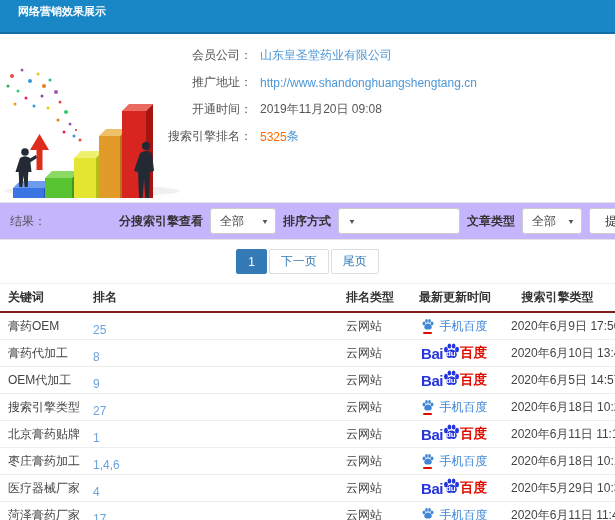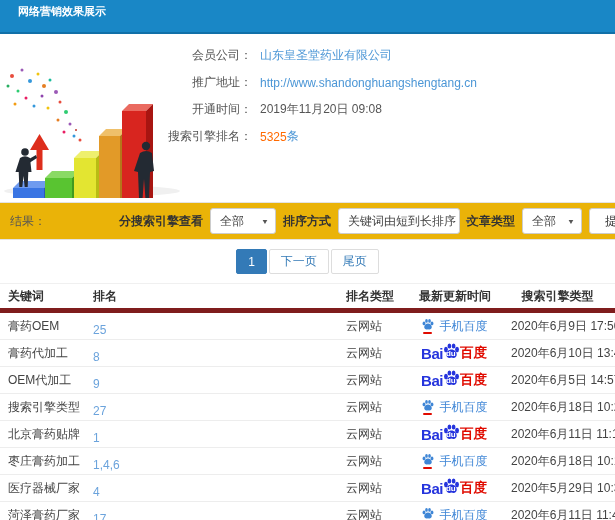--- a/index.html
+++ b/index.html
@@ -16,21 +16,21 @@
   .info-list { position:absolute; left:60px; top:8px; right:0; }
   .info-row { height:27px; display:flex; align-items:center; }
   .ilabel { display:inline-block; width:192px; text-align:right; color:#555; white-space:nowrap; }
   .ival { margin-left:8px; white-space:nowrap; }
   .v-link { color:var(--link-blue); cursor:pointer; }
   .v-text { color:#555; }
   .v-orange { color:var(--orange); }
   .isuf { color:var(--link-blue); }
 
   
-  .filterbar { height:38px; background:#eab308; border-top:1px solid #e3e3e3; border-bottom:1px solid #e3e3e3;
+  .filterbar { height:38px; background:#c4b5fd; border-top:1px solid #e3e3e3; border-bottom:1px solid #e3e3e3;
     display:flex; align-items:center; padding:0 0 0 10px; }
   .result-label { color:#555; }
   .filter-group { margin-left:auto; display:flex; align-items:center; gap:7px; white-space:nowrap; }
   .flabel { font-weight:bold; color:#333; }
   .sel { background:#fff; border:1px solid #ccc; border-radius:3px; height:26px;
     display:inline-flex; align-items:center; padding:0 6px 0 9px; gap:8px; cursor:pointer; }
   .sel .arrow { font-size:8px; color:#555; transform:scaleY(.85); }
   .sel-1 { width:66px; justify-content:space-between; }
   .sel-2 { width:122px; justify-content:space-between; }
   .sel-3 { width:60px; justify-content:space-between; }
@@ -38,21 +38,21 @@
     border-radius:3px; color:#333; font-size:12px; cursor:pointer; margin-right:-30px; }
 
   
   .pagination { height:43px; display:flex; justify-content:center; align-items:center; gap:2px; background:#fff; }
   .page-btn { min-width:30px; height:25px; padding:0 11px; display:inline-flex; align-items:center; justify-content:center;
     border:1px solid #ddd; background:#fff; color:var(--pg-blue); border-radius:2px; cursor:pointer; }
   .page-btn.active { background:var(--pg-blue); border-color:var(--pg-blue); color:#fff; }
 
   
   .grid-row { display:grid; grid-template-columns:85px 253px 62px 92px 1fr; align-items:center; padding-left:8px; }
-  .thead { height:30px; font-weight:bold; color:#333; border-top:1px solid #f0f0f0; border-bottom:5px solid #7f1d1d; }
+  .thead { height:30px; font-weight:bold; color:#333; border-top:1px solid #f0f0f0; border-bottom:2px solid #7f1d1d; }
   .trow { height:27px; border-bottom:1px solid #ededed; }
   .c { overflow:hidden; white-space:nowrap; }
   .keyword { color:#444; }
   .rank { color:var(--rank-blue); cursor:pointer;margin-top:8px; }
   .rtype { color:#444; }
   .engine { display:flex; justify-content:center; align-items:center; }
   .time { color:#444; }
 
   
   .eng-mobile { display:inline-flex; align-items:center; gap:5px; }
@@ -164,21 +164,20 @@
 <div class="filterbar">
   <span class="result-label">结果：</span>
   <div class="filter-group">
     <span class="flabel">分搜索引擎查看</span>
     <span class="sel sel-1">
       <span>全部</span>
       <span class="arrow">▼</span>
     </span>
     <span class="flabel">排序方式</span>
     <span class="sel sel-2">
-      <span>关键词由短到长排序</span>
       <span class="arrow">▼</span>
     </span>
     <span class="flabel">文章类型</span>
     <span class="sel sel-3">
       <span>全部</span>
       <span class="arrow">▼</span>
     </span>
     <button class="submit-btn">提交</button>
   </div>
 </div>

